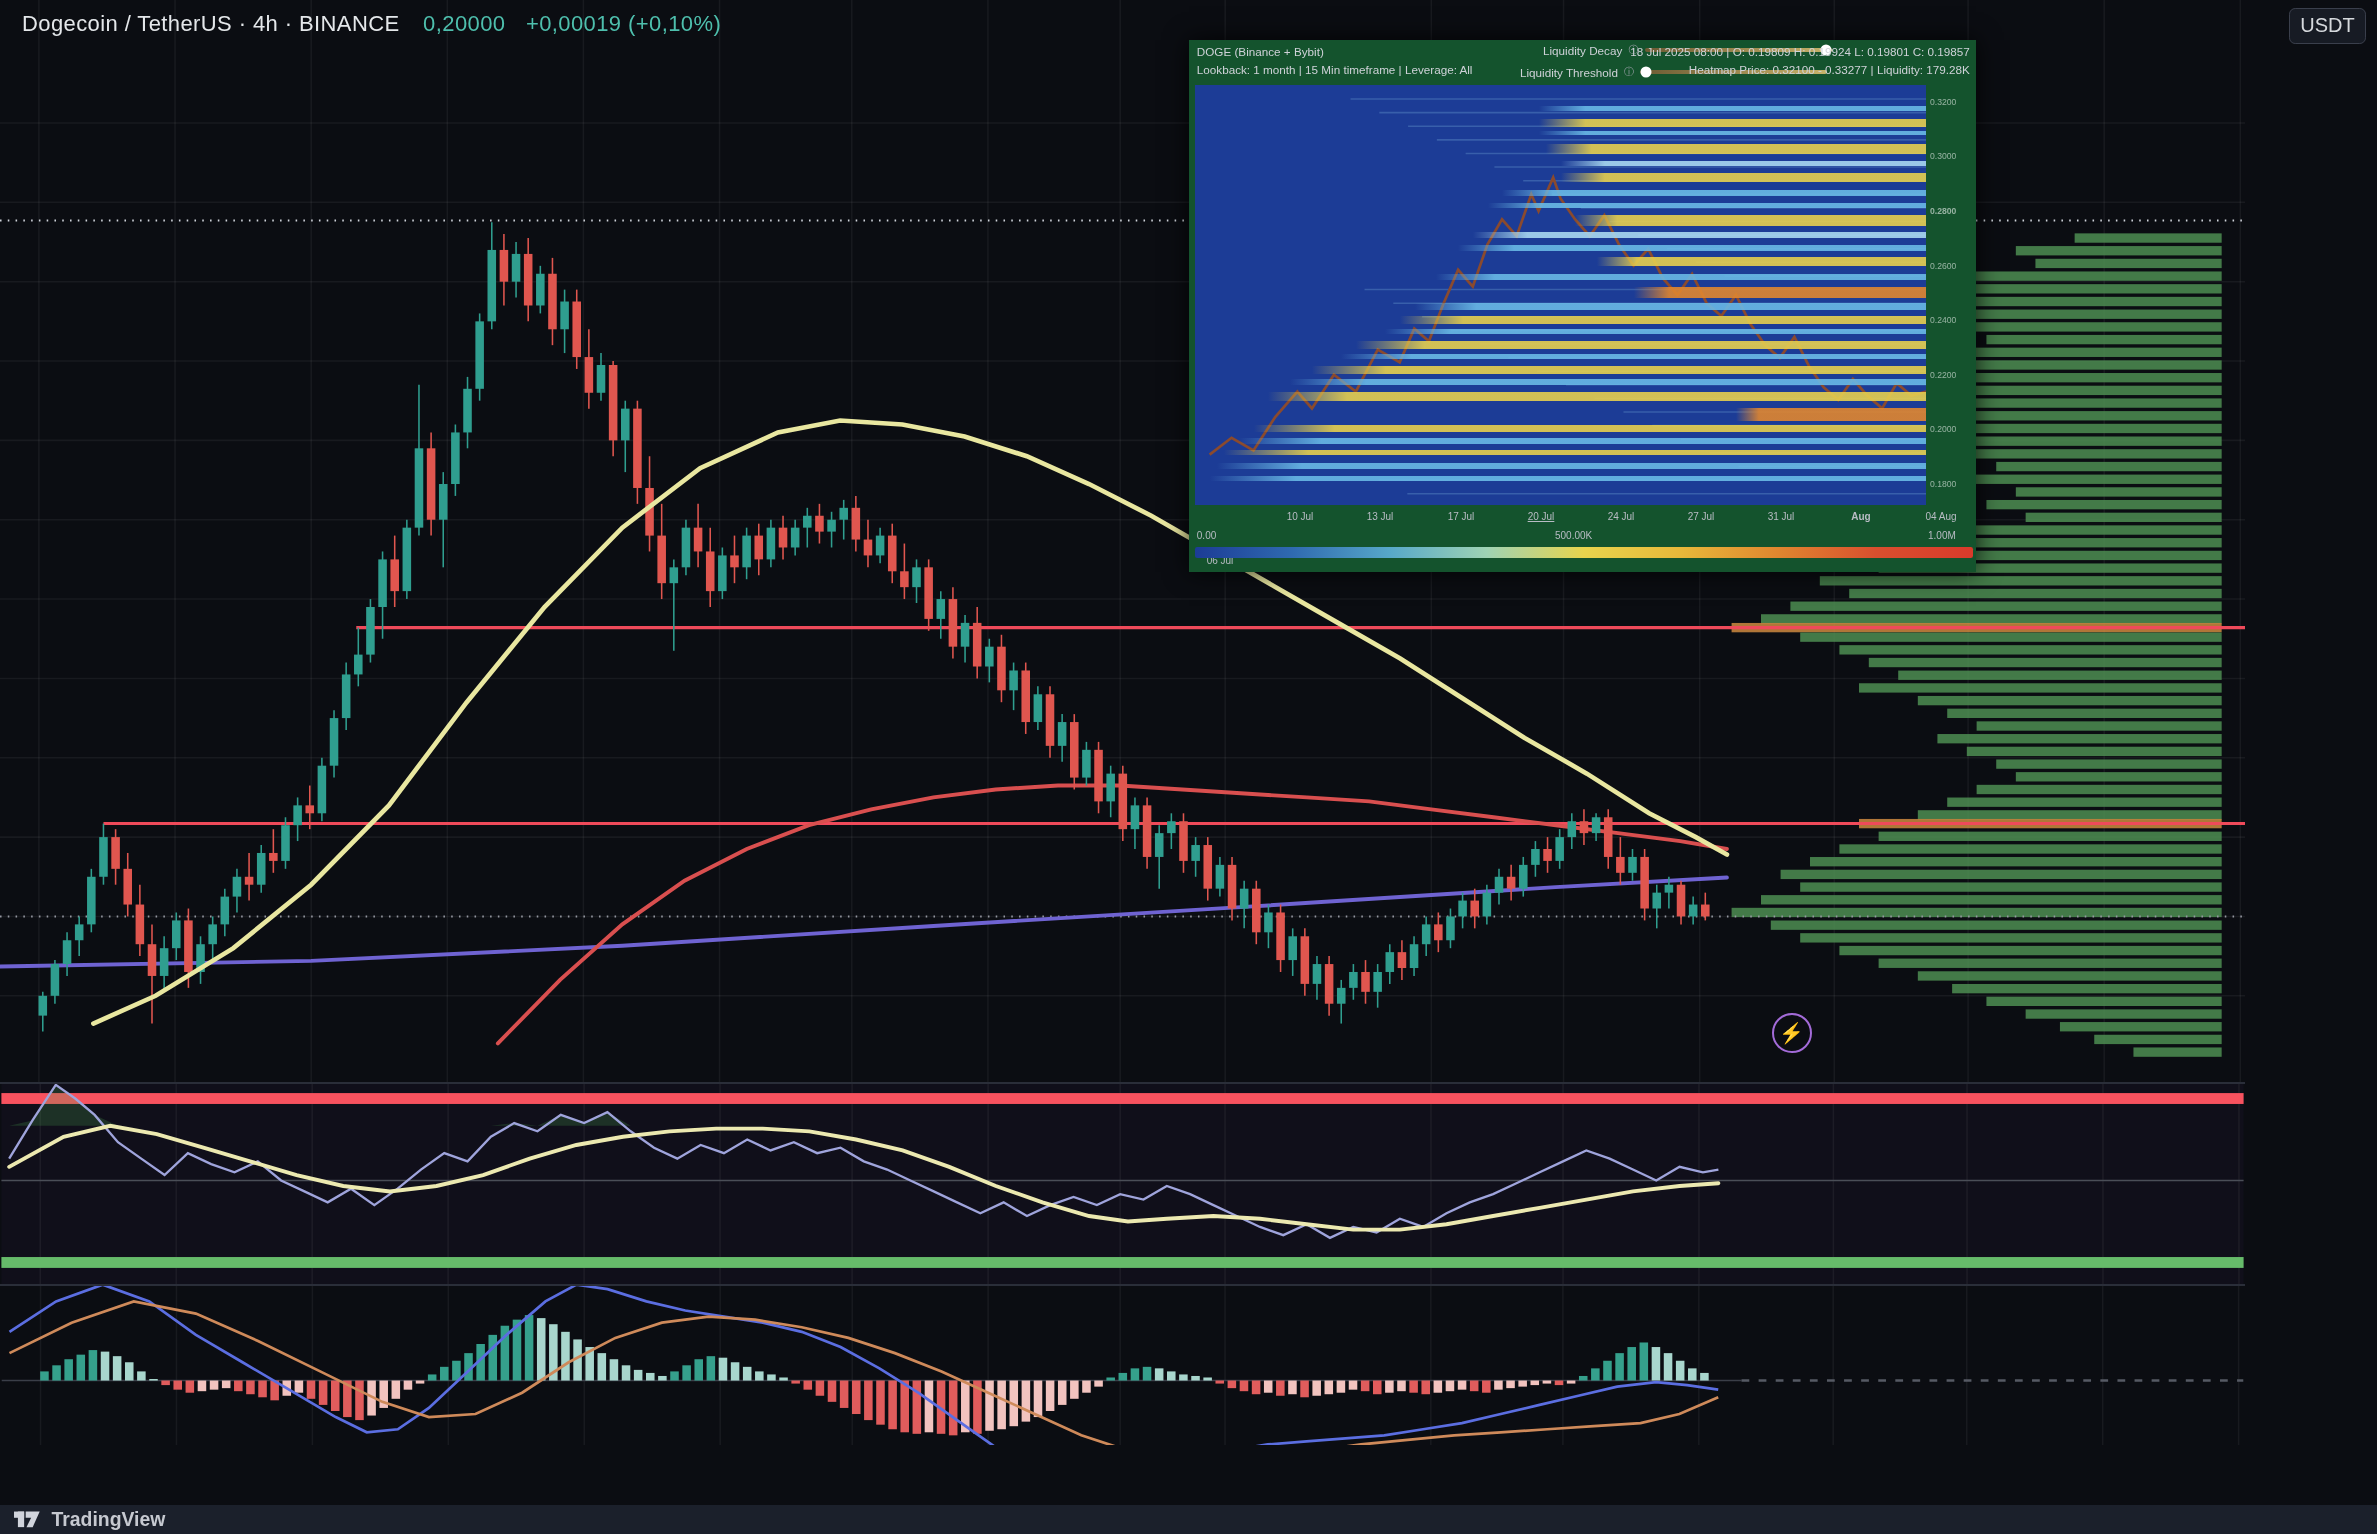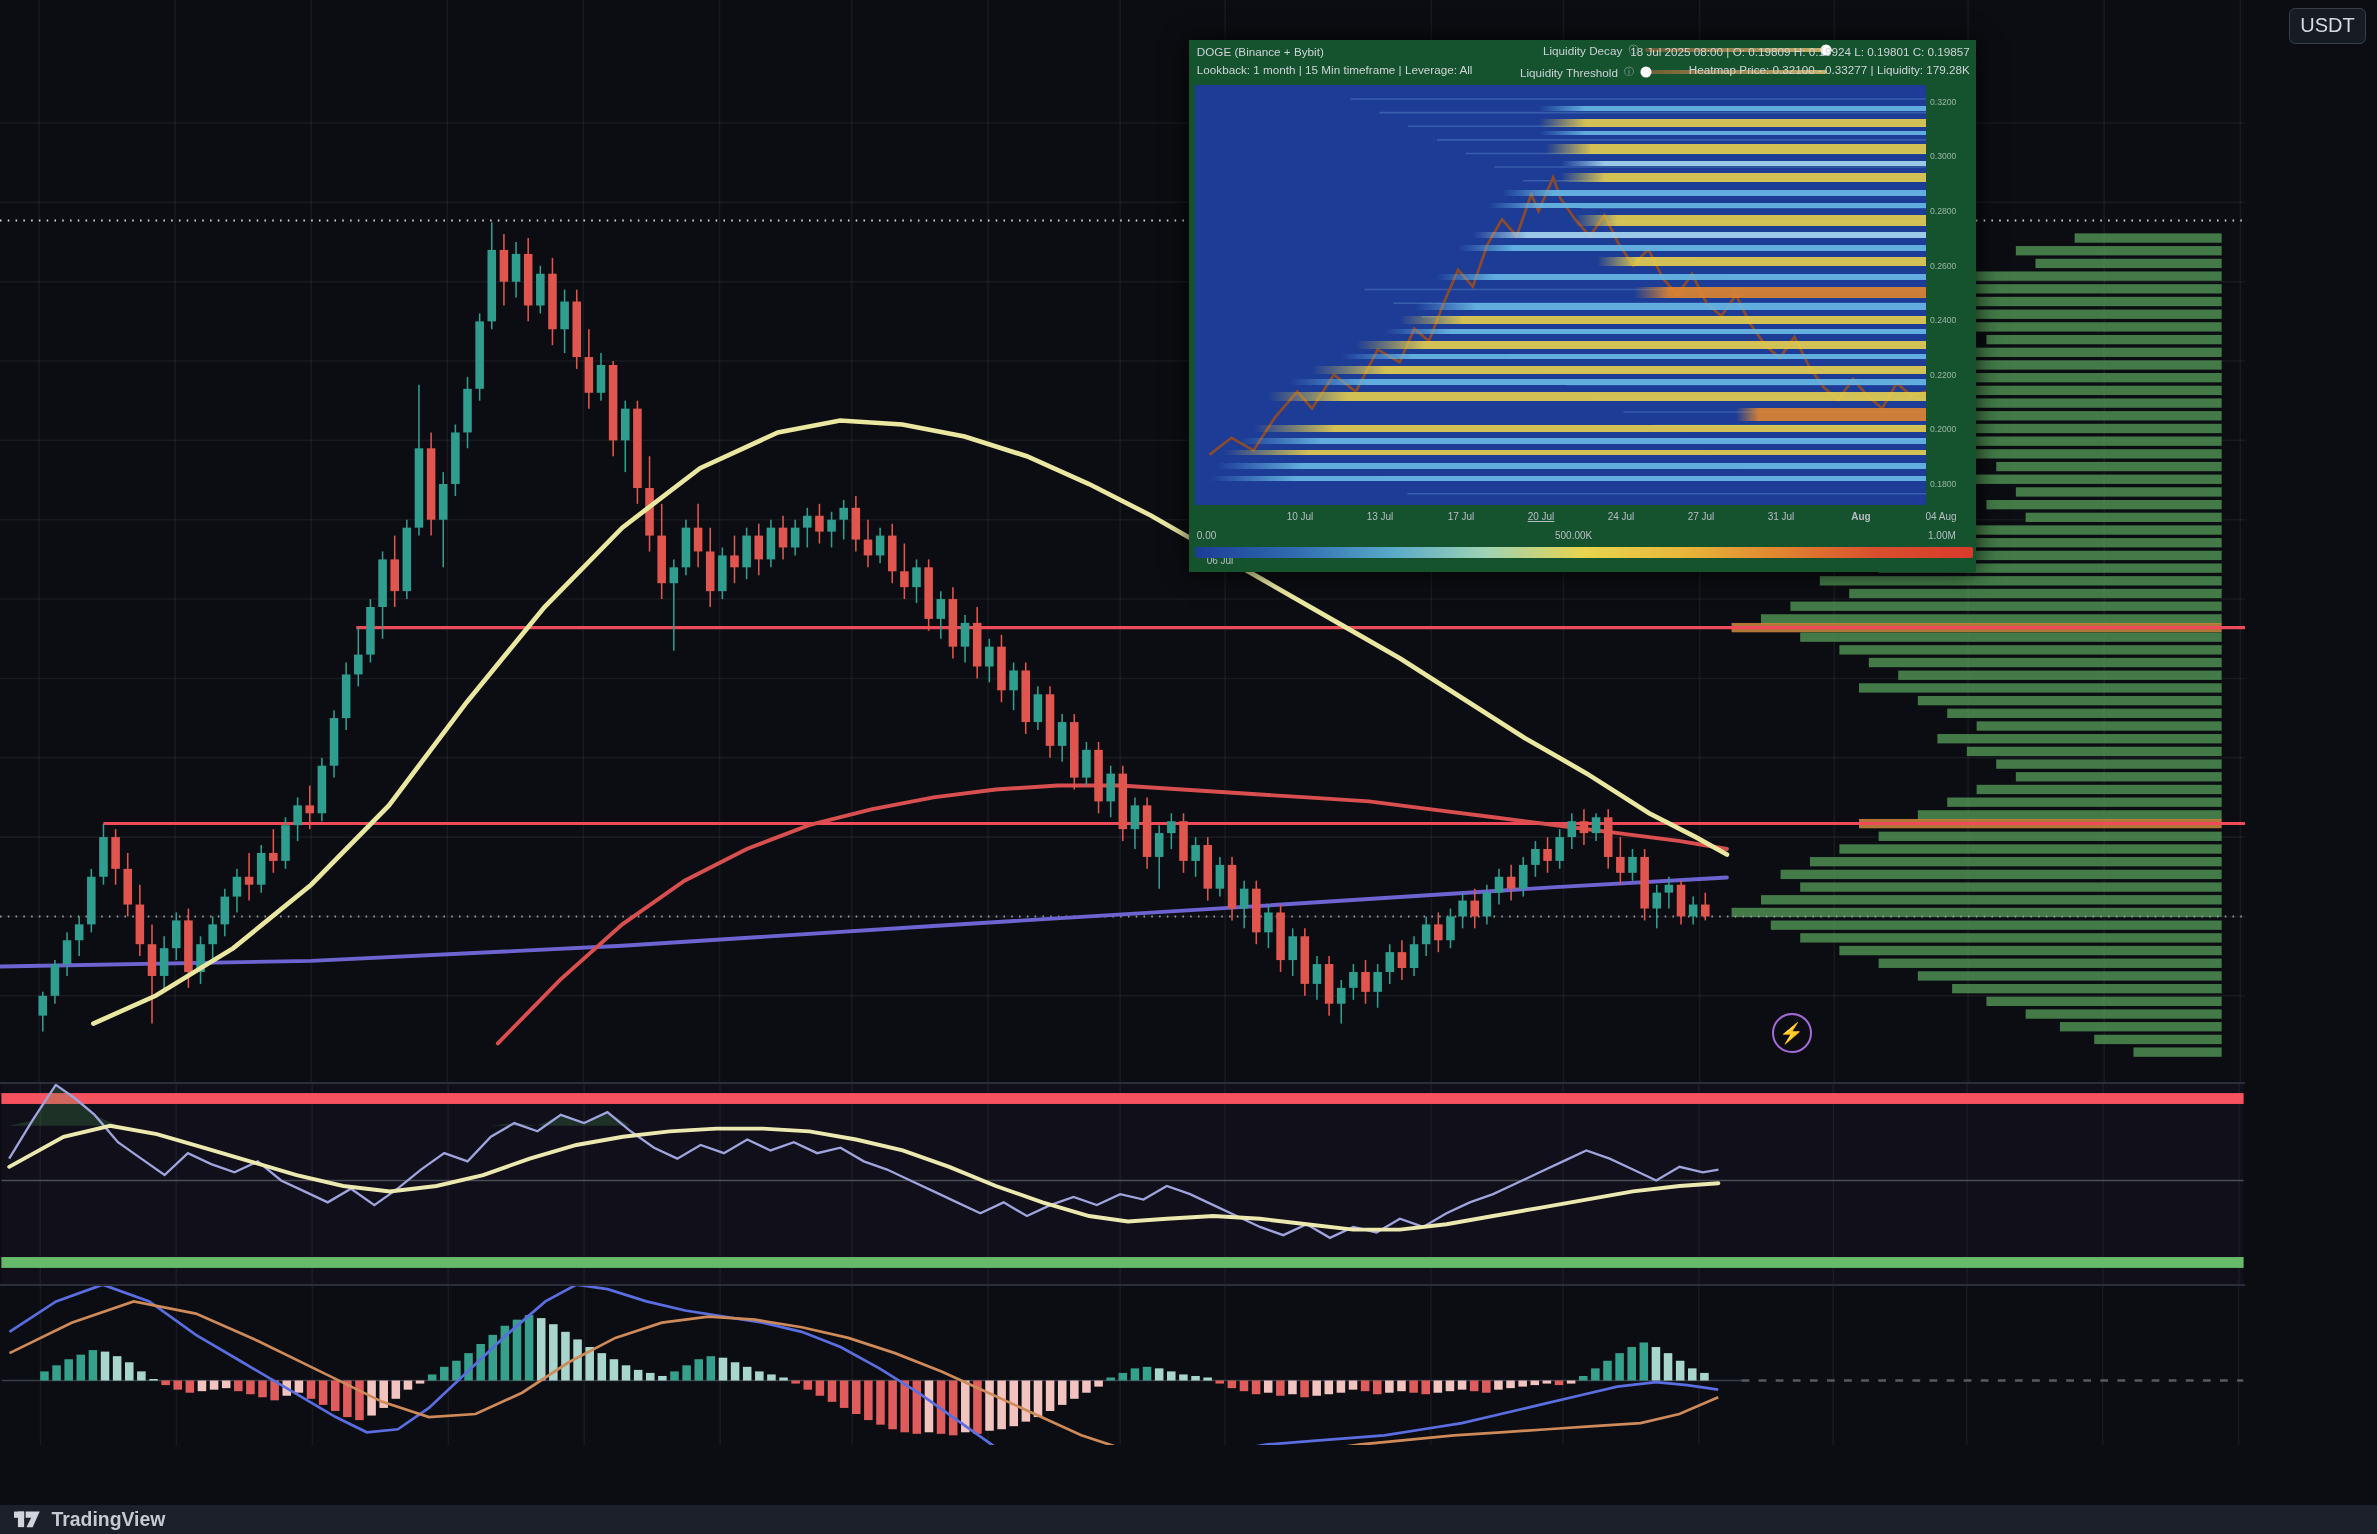--- a/index.html
+++ b/index.html
@@ -622,20 +622,25 @@
         <polyline points="10,1712.28 70,1673.08 130,1651.52 190,1673.08 250,1716.2 310,1751.48 370,1786.76 430,1822.04 470,1841.64 510,1837.72 550,1810.28 600,1763.24 650,1716.2 700,1673.08 740,1651.52 780,1657.4 830,1673.08 880,1684.84 930,1692.68 980,1700.52 1030,1712.28 1080,1731.88 1130,1759.32 1180,1790.68 1230,1825.96 1280,1861.24 1330,1888.68 1380,1904.3600000000001 1430,1904.3600000000001 1480,1892.6 1530,1876.92 1580,1865.16 1630,1857.32 1680,1853.4 1730,1849.48 1780,1845.56 1830,1837.72 1880,1829.88 1930,1818.12 1980,1806.36 2030,1794.6 2080,1782.84 2130,1776.96 2170,1780.88 2210,1786.76" fill="none" stroke="#5b6ee1" stroke-width="3.5"></polyline>
         <polyline points="10,1739.72 90,1700.52 170,1673.08 250,1688.76 330,1724.04 410,1763.24 490,1802.44 550,1822.04 610,1818.12 670,1790.68 730,1751.48 790,1720.12 850,1700.52 910,1692.68 970,1696.6 1030,1706.4 1090,1720.12 1150,1739.72 1210,1763.24 1270,1790.68 1330,1818.12 1390,1845.56 1450,1865.16 1510,1876.92 1570,1876.92 1630,1873 1690,1865.16 1750,1857.32 1810,1851.44 1870,1845.56 1930,1841.64 1990,1837.72 2050,1833.8 2110,1829.88 2160,1818.12 2210,1796.56" fill="none" stroke="#cf8a5a" stroke-width="3.5"></polyline>
       </svg>
   </div>
 
   <div class="hline" style="left:0;top:1082px;width:2377px;"></div>
   <div class="hline" style="left:0;top:1284px;width:2377px;"></div>
   <div class="hline" style="left:0;top:1445px;width:2377px;"></div>
   <div class="vline" style="left:2245px;top:0;height:1445px;"></div>
 
+  <div id="chart-header">
+    <span class="sym">Dogecoin / TetherUS · 4h · BINANCE</span>
+    <span class="px">0,20000</span>
+    <span class="chg">+0,00019 (+0,10%)</span>
+  </div>
 
   <div id="quote-btn">USDT</div>
 
   <div id="price-axis"></div>
 
   <div id="time-axis"></div>
 
   <div id="zap-icon">⚡</div>
 
   <div id="heatmap">
@@ -718,21 +723,21 @@
         <div class="hm-band" style="top: 77%; height: 3%; width: 26%; background: linear-gradient(90deg, rgba(0, 0, 0, 0), rgb(224, 134, 47) 12%, rgb(224, 134, 47)); opacity: 0.9;"></div>
         <div class="hm-band" style="top: 81%; height: 1.6%; width: 92%; background: linear-gradient(90deg, rgba(0, 0, 0, 0), rgb(230, 207, 78) 12%, rgb(230, 207, 78)); opacity: 0.9;"></div>
         <div class="hm-band" style="top: 84%; height: 1.4%; width: 94%; background: linear-gradient(90deg, rgba(0, 0, 0, 0), rgb(105, 185, 230) 12%, rgb(105, 185, 230)); opacity: 0.9;"></div>
         <div class="hm-band" style="top: 87%; height: 1.2%; width: 96%; background: linear-gradient(90deg, rgba(0, 0, 0, 0), rgb(230, 207, 78) 12%, rgb(230, 207, 78)); opacity: 0.9;"></div>
         <div class="hm-band" style="top: 90%; height: 1.4%; width: 97%; background: linear-gradient(90deg, rgba(0, 0, 0, 0), rgb(105, 185, 230) 12%, rgb(105, 185, 230)); opacity: 0.9;"></div>
         <div class="hm-band" style="top: 93%; height: 1.2%; width: 98%; background: linear-gradient(90deg, rgba(0, 0, 0, 0), rgb(105, 185, 230) 12%, rgb(105, 185, 230)); opacity: 0.9;"></div>
       </div>
     <div id="hm-ylabels">
         <div class="hm-ytick" style="top: 4%;">0.3200</div>
         <div class="hm-ytick" style="top: 17%;">0.3000</div>
-        <div class="hm-ytick" style="top: 30%;">0.2800</div>
+        <div class="hm-ytick" style="top: 30%; font-weight: bold;">0.2800</div>
         <div class="hm-ytick" style="top: 43%;">0.2600</div>
         <div class="hm-ytick" style="top: 56%;">0.2400</div>
         <div class="hm-ytick" style="top: 69%;">0.2200</div>
         <div class="hm-ytick" style="top: 82%;">0.2000</div>
         <div class="hm-ytick" style="top: 95%;">0.1800</div>
       </div>
     <div id="hm-dates">
         <div class="hm-date" style="left: 31px; margin-top: 44px;">06 Jul</div>
         <div class="hm-date" style="left: 111px;">10 Jul</div>
         <div class="hm-date" style="left: 191px;">13 Jul</div>

